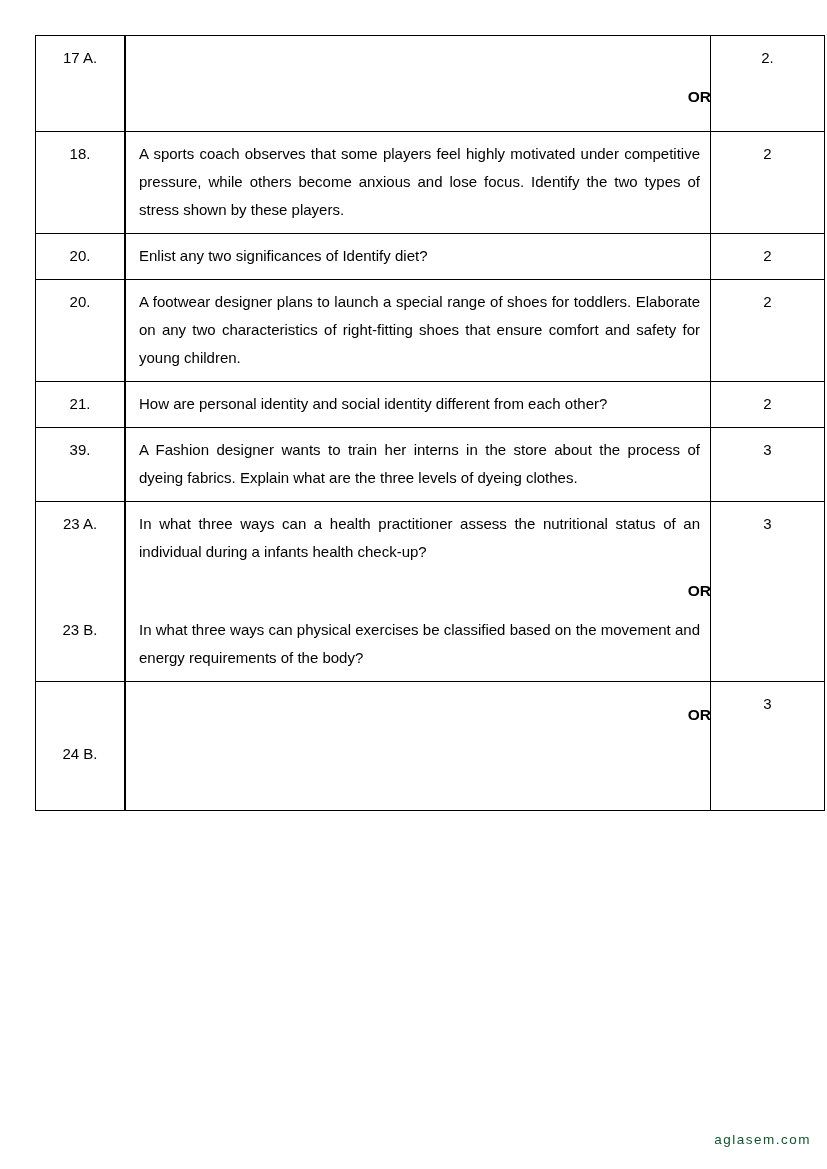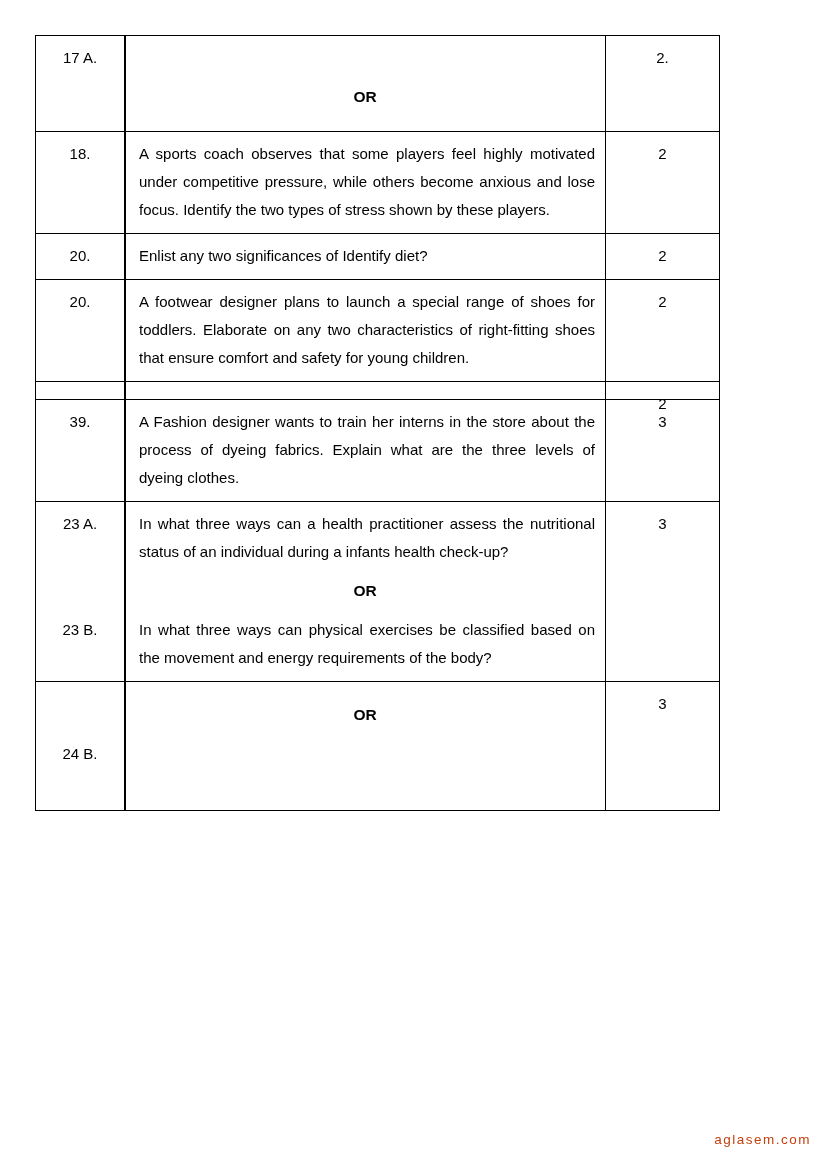--- a/index.html
+++ b/index.html
@@ -11,21 +11,21 @@
     margin: 0 auto;
     background: #ffffff;
     font-family: "Liberation Sans", sans-serif;
     color: #000;
     overflow: hidden;
   }
   .qtable {
     position: absolute;
     left: 35px;
     top: 35px;
-    width: 685px;
+    width: 790px;
     border: 1.5px solid #000;
   }
   .qrow {
     position: relative;
     padding: 8px 113px 9px 0;
   }
   .qrow:not(:last-child) { border-bottom: 1.5px solid #000; }
   .qrow:last-child { padding-bottom: 42px; }
   
   .qrow::before {
@@ -52,21 +52,21 @@
   }
   .ptext {
     flex: 1;
     font-size: 15px;
     line-height: 28px;
     text-align: justify;
     padding: 0 11px 0 15px;
   }
   .or-sep {
     margin-left: 88px;
-    text-align: center;
+    text-align: right;
     font-weight: bold;
     font-size: 15.5px;
     line-height: 28px;
     padding: 11px 0;
   }
   .marks {
     position: absolute;
     top: 8px;
     right: 0;
     width: 113px;
@@ -120,20 +120,26 @@
       <div class="qrow">
     <div class="row-content">
           <div class="part">
     <div class="pnum">20.</div>
     <div class="ptext">A footwear designer plans to launch a special range of shoes for toddlers. Elaborate on any two characteristics of right-fitting shoes that ensure comfort and safety for young children.</div>
   </div>
         </div>
     <div class="marks">2</div>
   </div>
       <div class="qrow">
+    <div class="row-content">
+          <div class="part">
+    <div class="pnum">21.</div>
+    <div class="ptext">How are personal identity and social identity different from each other?</div>
+  </div>
+        </div>
     <div class="marks">2</div>
   </div>
       <div class="qrow">
     <div class="row-content">
           <div class="part">
     <div class="pnum">39.</div>
     <div class="ptext">A Fashion designer wants to train her interns in the store about the process of dyeing fabrics. Explain what are the three levels of dyeing clothes.</div>
   </div>
         </div>
     <div class="marks">3</div>
@@ -159,14 +165,14 @@
           <div class="or-sep">
     <span>OR</span>
   </div>
           <div class="part">
     <div class="pnum">24 B.</div>
   </div>
         </div>
     <div class="marks">3</div>
   </div>
     </div>
-  <div class="watermark" style="color: #c2410c;">aglasem.com</div>
+  <div class="watermark" style="color: #14532d;">aglasem.com</div>
 </div>
 
 </body></html>

